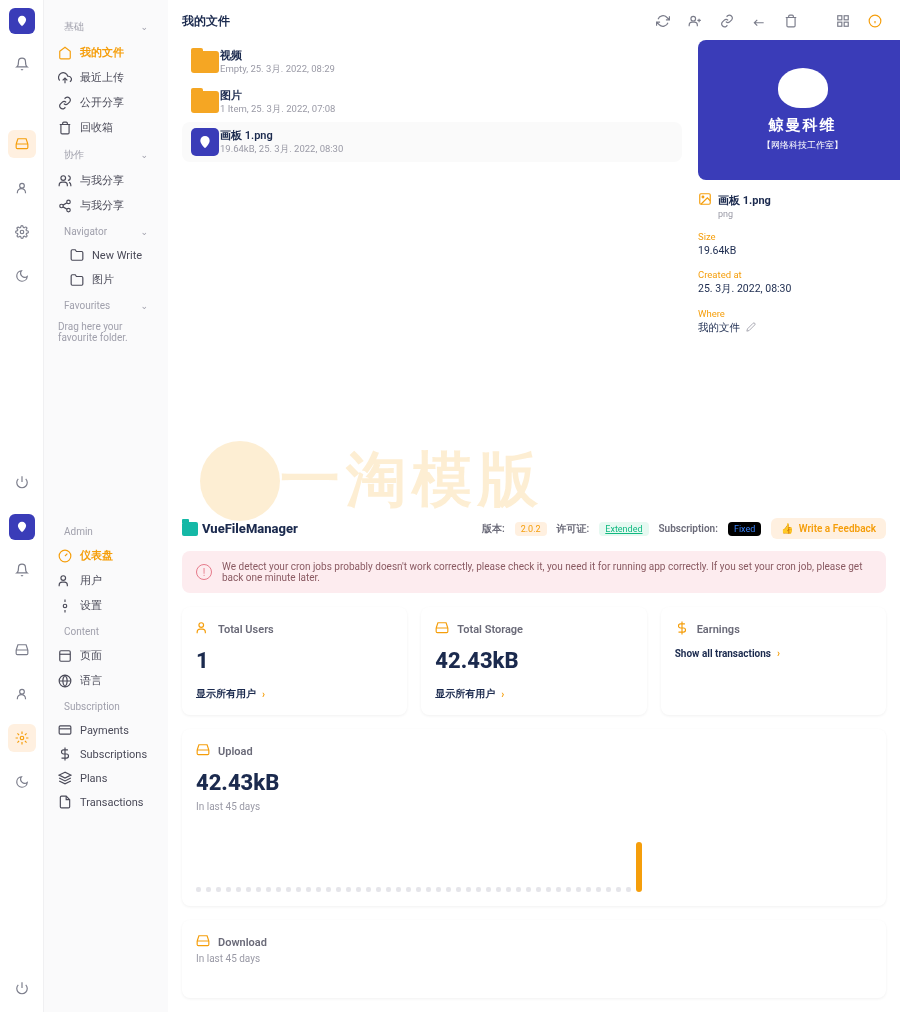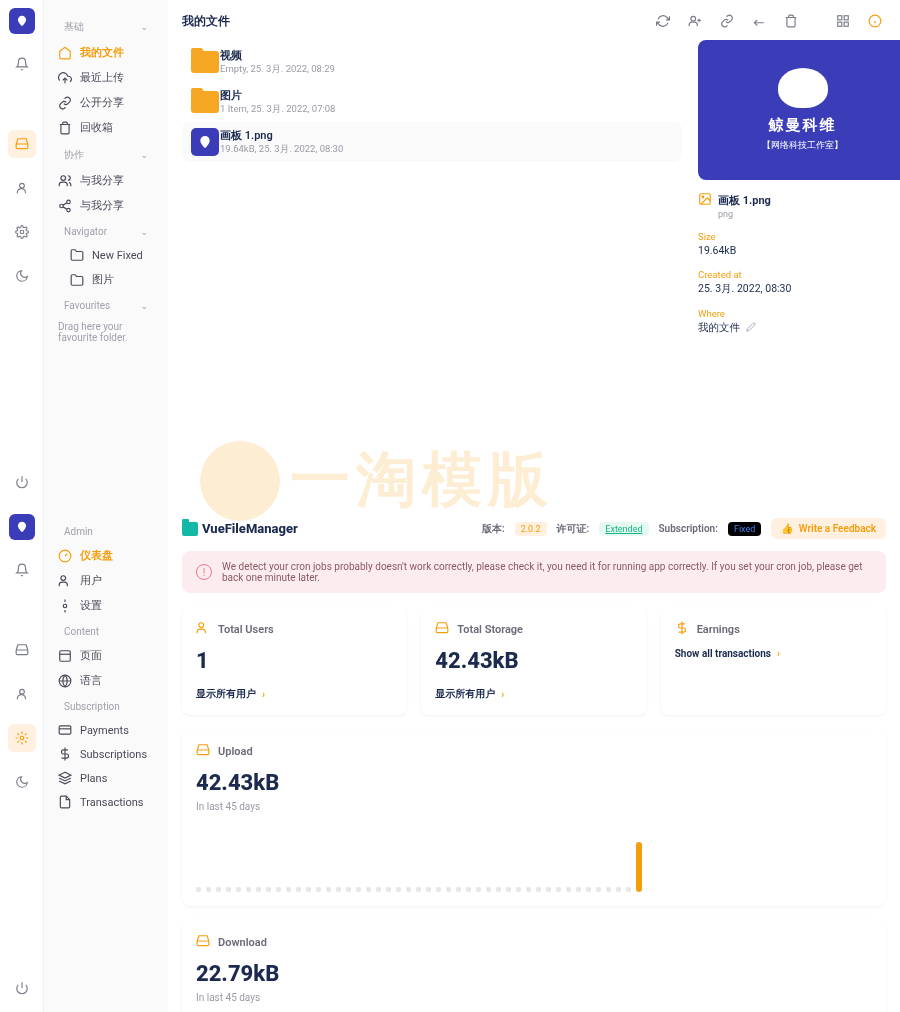--- a/index.html
+++ b/index.html
@@ -61,21 +61,21 @@
 .card-head { display: flex; align-items: center; gap: 8px; color: #6a6a78; font-size: 11px; font-weight: 600; margin-bottom: 10px; }
 .card-head .cic { color: #f59e0b; }
 .big-num { font-size: 22px; font-weight: 800; color: #1b2a4e; margin-bottom: 14px; }
 .card-link { font-size: 10px; font-weight: 700; color: #1b2a4e; display: flex; align-items: center; gap: 6px; cursor: pointer; }
 .card-link .arr { color: #f59e0b; }
 .wide-card { background: #fff; border-radius: 8px; box-shadow: 0 1px 3px rgba(0,0,0,0.06); padding: 14px; margin-bottom: 14px; }
 .sub-gray { font-size: 10px; color: #9a9aa6; margin-top: -8px; margin-bottom: 20px; }
 .dots { display: flex; gap: 5px; align-items: flex-end; height: 60px; }
 .dot { width: 5px; height: 5px; background: #e5e5ea; border-radius: 2px; }
 .bar-last { width: 6px; height: 50px; background: #f59e0b; border-radius: 3px; }
-.watermark { position: absolute; top: 440px; left: 200px; font-size: 60px; font-weight: 800; color: rgba(245,158,11,0.18); pointer-events: none; letter-spacing: 6px; display: flex; align-items: center; gap: 10px; z-index: 5; }
+.watermark { position: absolute; top: 440px; left: 200px; font-size: 60px; font-weight: 800; color: rgba(245,158,11,0.18); pointer-events: none; letter-spacing: 6px; display: flex; align-items: center; z-index: 5; }
 .wm-circle { width: 80px; height: 80px; border-radius: 50%; background: rgba(245,158,11,0.18); position: relative; }
 svg { width: 14px; height: 14px; }
 .chev { font-size: 9px; color: #a0a0ac; }
 </style>
 </head>
 <body>
 
 <div class="screen">
   <div class="rail" style="height:506px">
     <div class="rail-logo">
@@ -185,21 +185,21 @@
     <div class="sb-section">
         <span>Navigator</span>
         <span class="chev">⌄</span>
       </div>
     <div class="sb-item" style="padding-left:18px">
         <span class="ic">
           <svg viewBox="0 0 24 24" fill="none" stroke="currentColor" stroke-width="2">
             <path d="M22 19a2 2 0 01-2 2H4a2 2 0 01-2-2V5a2 2 0 012-2h5l2 3h9a2 2 0 012 2z"></path>
           </svg>
         </span>
-        <span>New Fixed</span>
+        <span>New Write</span>
       </div>
     <div class="sb-item" style="padding-left:18px">
         <span class="ic">
           <svg viewBox="0 0 24 24" fill="none" stroke="currentColor" stroke-width="2">
             <path d="M22 19a2 2 0 01-2 2H4a2 2 0 01-2-2V5a2 2 0 012-2h5l2 3h9a2 2 0 012 2z"></path>
           </svg>
         </span>
         <span>图片</span>
       </div>
 
@@ -584,18 +584,17 @@
         </div>
     </div>
 
     <div class="wide-card">
       <div class="card-head">
           <span class="cic"><svg viewBox="0 0 24 24" fill="none" stroke="currentColor" stroke-width="2">
               <path d="M22 12H2m20 0l-3-9H5l-3 9m20 0v6a2 2 0 01-2 2H4a2 2 0 01-2-2v-6"></path>
             </svg></span>
           <span>Download</span>
         </div>
-      <div class="big-num">22.79kB</div>
       <div class="sub-gray">In last 45 days</div>
 
     </div>
   </div>
 </div>
 
 </body></html>

